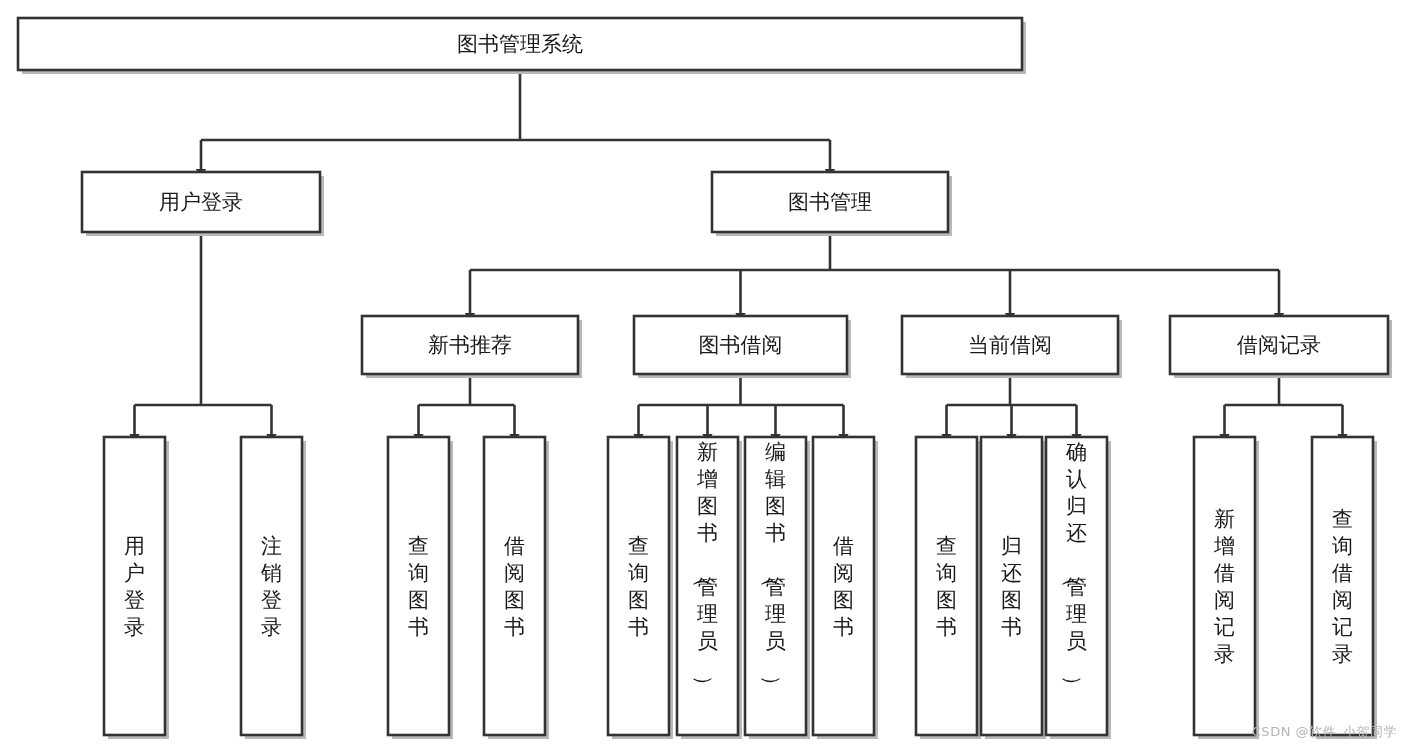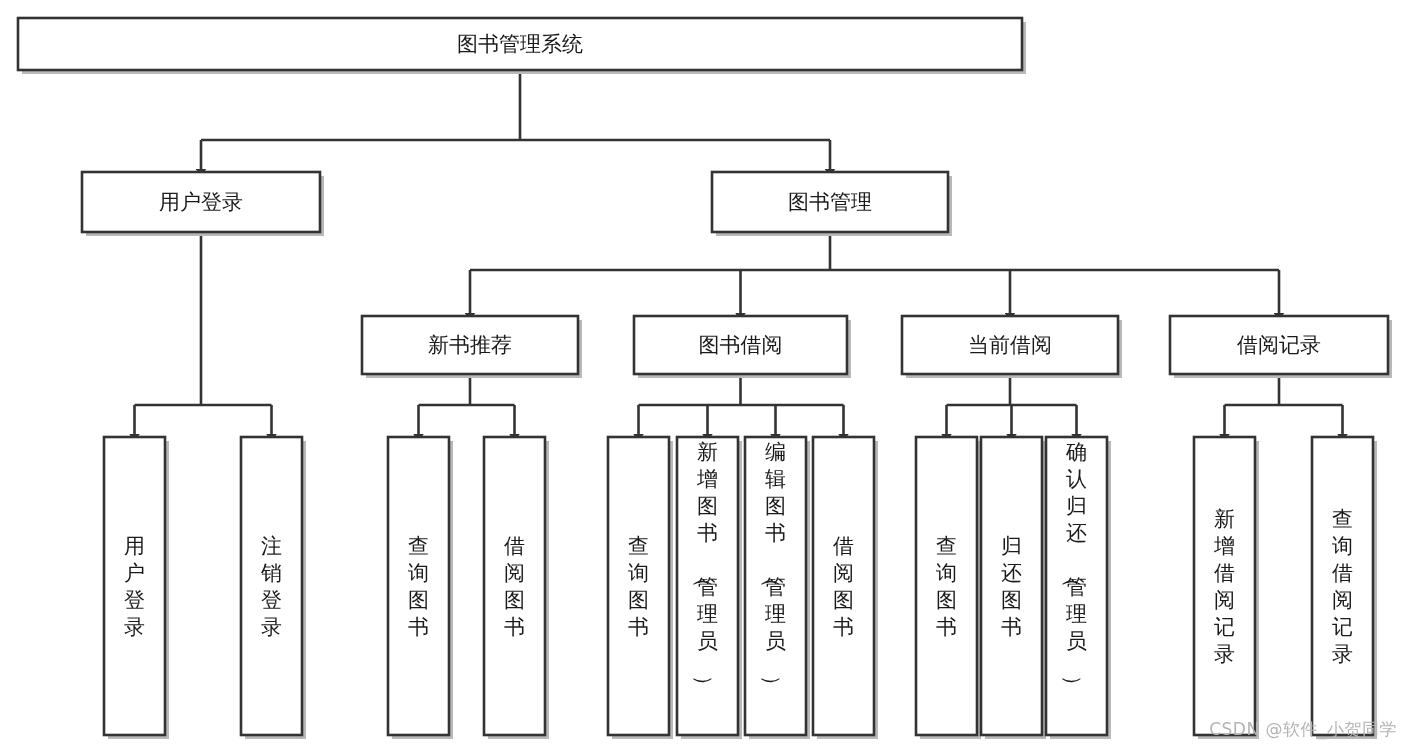--- a/index.html
+++ b/index.html
@@ -50,21 +50,21 @@
     font-family: "DejaVu Sans", "Liberation Sans", sans-serif;
     font-size: 21px;
     fill: #1a1a1a;
     text-anchor: middle;
   }
   .watermark {
     position: absolute;
     right: 8px;
     bottom: 6px;
     font-family: "DejaVu Sans", "Liberation Sans", sans-serif;
-    font-size: 17px;
+    font-size: 13px;
     color: #b4b4b4;
     letter-spacing: 0.5px;
     white-space: nowrap;
     user-select: none;
   }
 </style>
 </head>
 <body>
 
 <div id="diagram-root">

